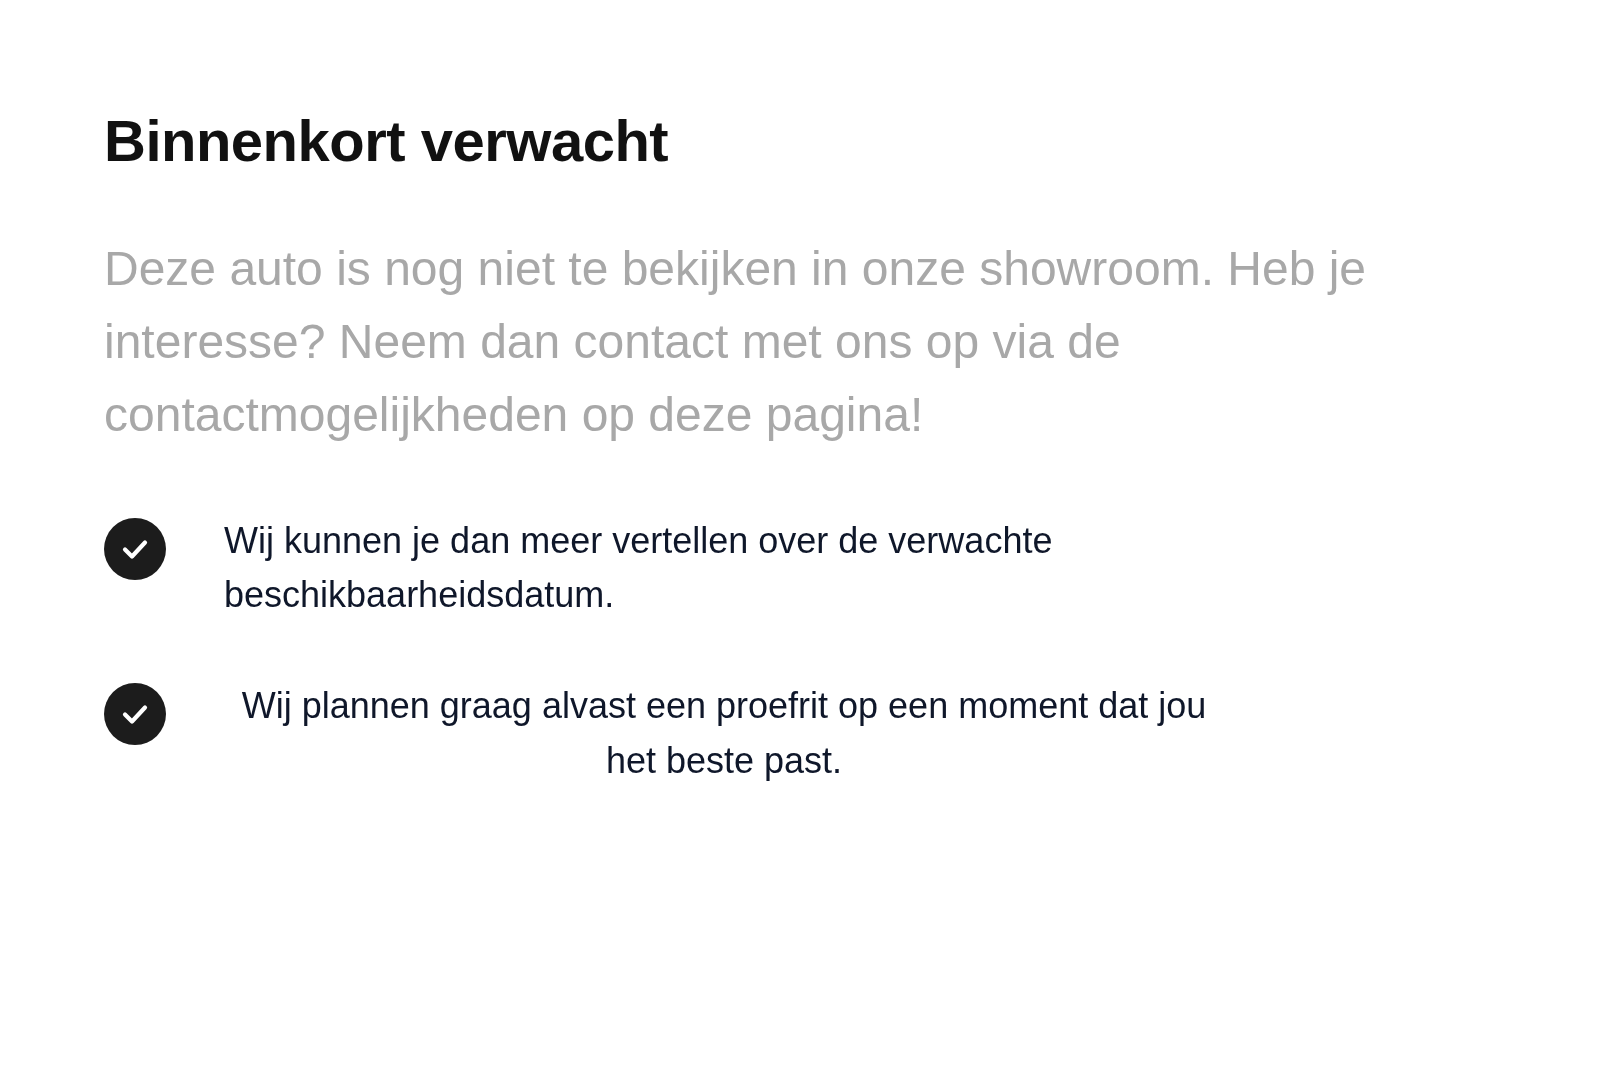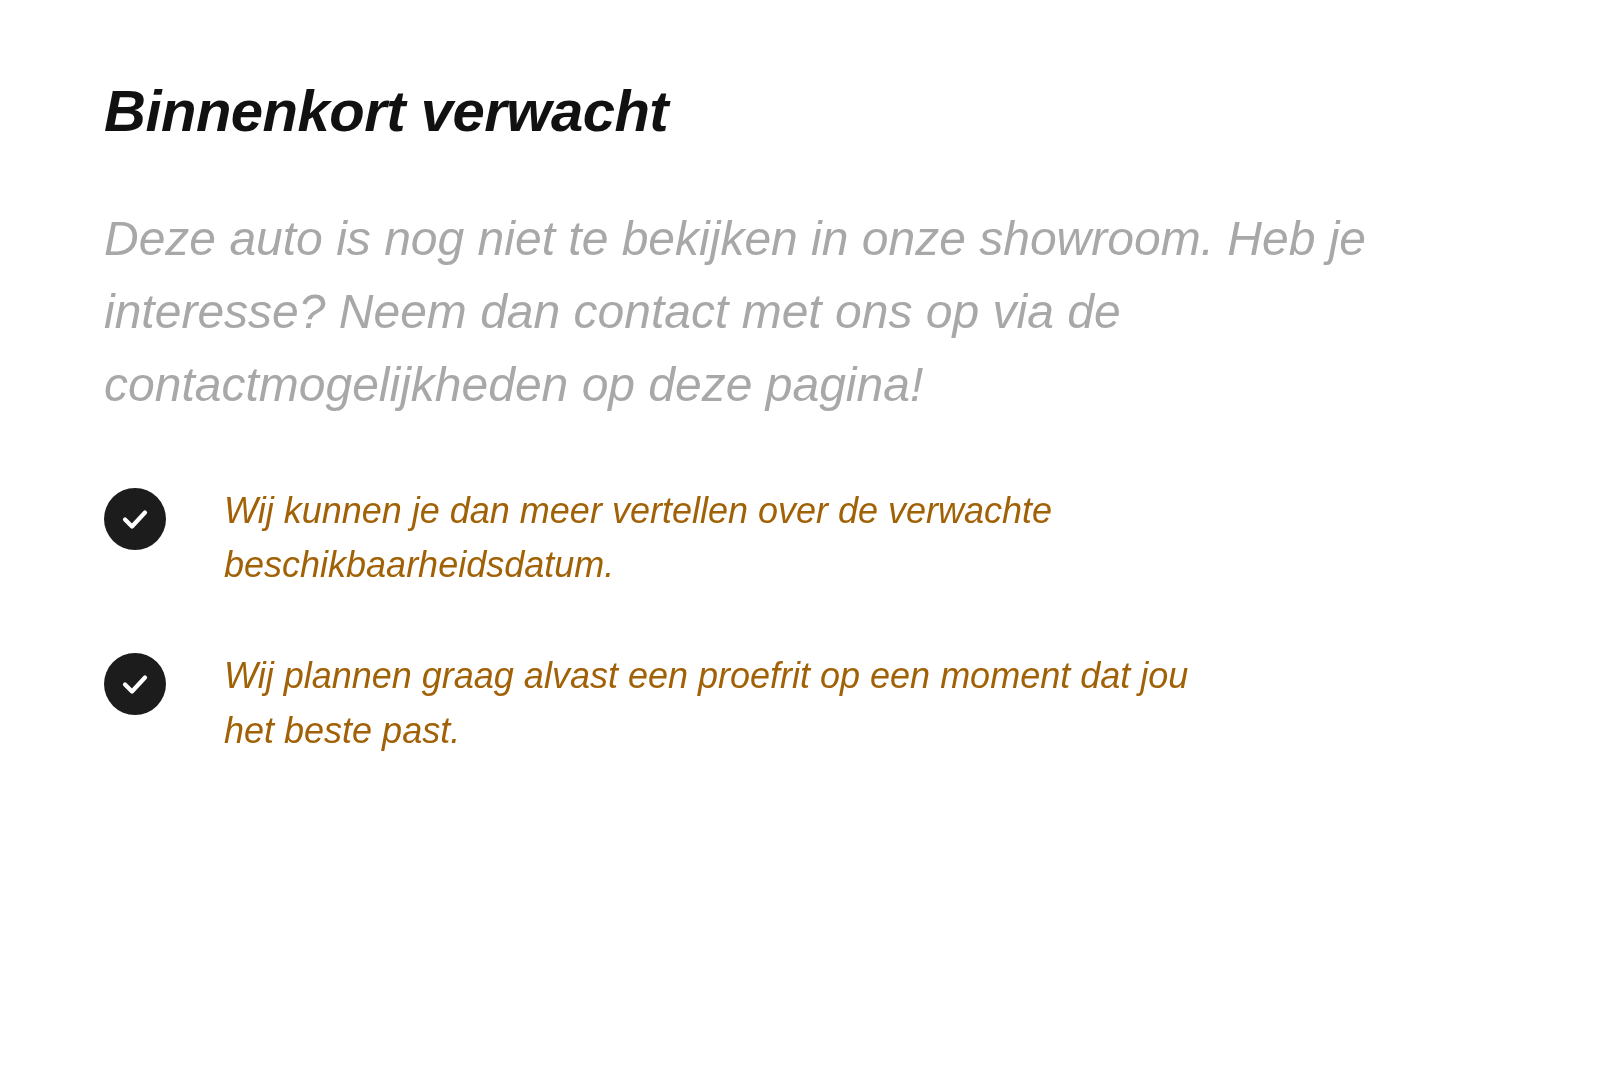--- a/index.html
+++ b/index.html
@@ -10,23 +10,22 @@
   body {
     width: 1620px;
     height: 1080px;
     font-family: "Liberation Sans", sans-serif;
     -webkit-font-smoothing: antialiased;
   }
   .page {
     box-sizing: border-box;
     width: 1620px;
     height: 780px;
-    padding: 78px 104px 0 104px;
+    padding: 108px 104px 0 104px;
     background: #ffffff;
-    font-style: italic;
   }
   .heading {
     font-size: 58px;
     line-height: 1.15;
     font-weight: 700;
     color: #111111;
     letter-spacing: -0.5px;
     margin: 0 0 58px 0;
   }
   .intro {
@@ -42,40 +41,41 @@
     margin: 0;
     padding: 0;
   }
   .benefit {
     display: flex;
     align-items: flex-start;
     margin-bottom: 56px;
   }
   .benefit:last-child {
     margin-bottom: 16px;
+    text-align: center;
   }
   .check-badge {
     flex: 0 0 auto;
     width: 62px;
     height: 62px;
     border-radius: 50%;
     background: #1c1c1c;
     display: flex;
     align-items: center;
     justify-content: center;
     margin-top: 4px;
   }
   .check-badge svg {
     display: block;
   }
   .benefit-text {
     font-size: 36px;
     line-height: 1.52;
     font-weight: 500;
-    color: #a16207;
+    color: #0f172a;
     margin-left: 58px;
     max-width: 1000px;
   }
 </style>
 </head>
 <body>
 
 <div class="page">
 
   <h1 class="heading">Binnenkort verwacht</h1>

